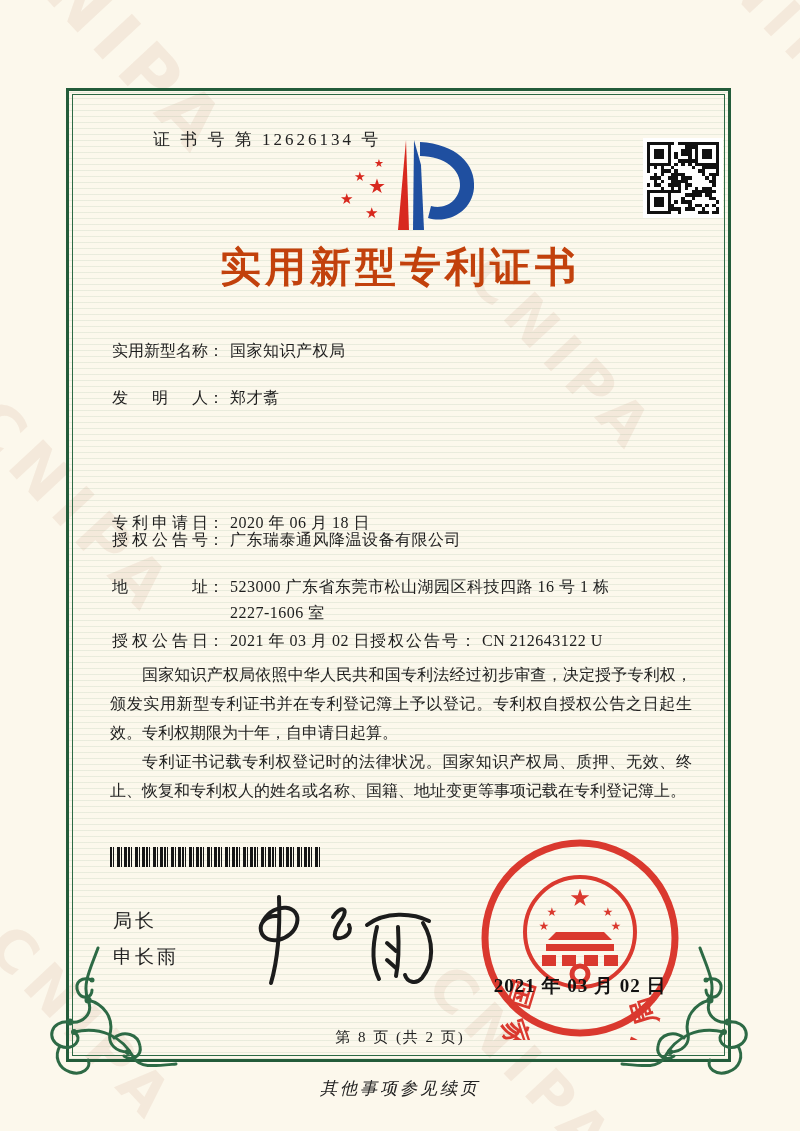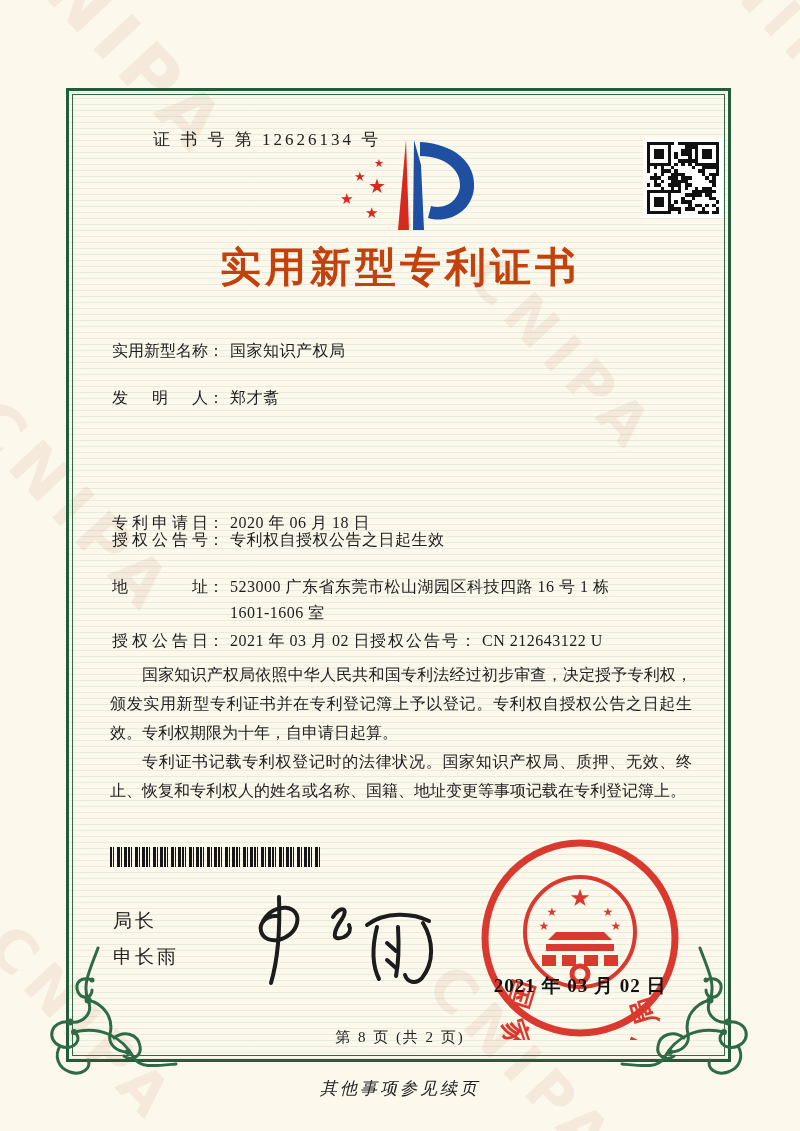--- a/index.html
+++ b/index.html
@@ -589,24 +589,24 @@
   <div class="frow" style="top:338px;">
     <span class="flabel">实用新型名称</span><span class="fcolon">：</span><span class="fvalue">国家知识产权局</span>
   </div>
   <div class="frow" style="top:385px;">
     <span class="flabel">发明人</span><span class="fcolon">：</span><span class="fvalue">郑才翥</span>
   </div>
   <div class="frow" style="top:488px;margin-top:22px;">
     <span class="flabel">专利申请日</span><span class="fcolon">：</span><span class="fvalue">2020 年 06 月 18 日</span>
   </div>
   <div class="frow" style="top:527px;">
-    <span class="flabel">授权公告号</span><span class="fcolon">：</span><span class="fvalue">专利权自授权公告之日起生效</span>
+    <span class="flabel">授权公告号</span><span class="fcolon">：</span><span class="fvalue">广东瑞泰通风降温设备有限公司</span>
   </div>
   <div class="frow wrap" style="top:574px;">
-    <span class="flabel">地址</span><span class="fcolon">：</span><span class="fvalue">523000 广东省东莞市松山湖园区科技四路 16 号 1 栋 1601-1606 室</span>
+    <span class="flabel">地址</span><span class="fcolon">：</span><span class="fvalue">523000 广东省东莞市松山湖园区科技四路 16 号 1 栋 2227-1606 室</span>
   </div>
   <div class="frow" style="top:628px;">
     <span class="flabel">授权公告日</span><span class="fcolon">：</span><span class="fvalue">2021 年 03 月 02 日</span>
     <span class="pair2">
       <span style="letter-spacing:2px;">授权公告号</span><span class="fcolon">：</span><span class="fvalue">CN 212643122 U</span>
     </span>
   </div>
 
   <div class="body-text">
     <p>国家知识产权局依照中华人民共和国专利法经过初步审查，决定授予专利权，颁发实用新型专利证书并在专利登记簿上予以登记。专利权自授权公告之日起生效。专利权期限为十年，自申请日起算。</p>

